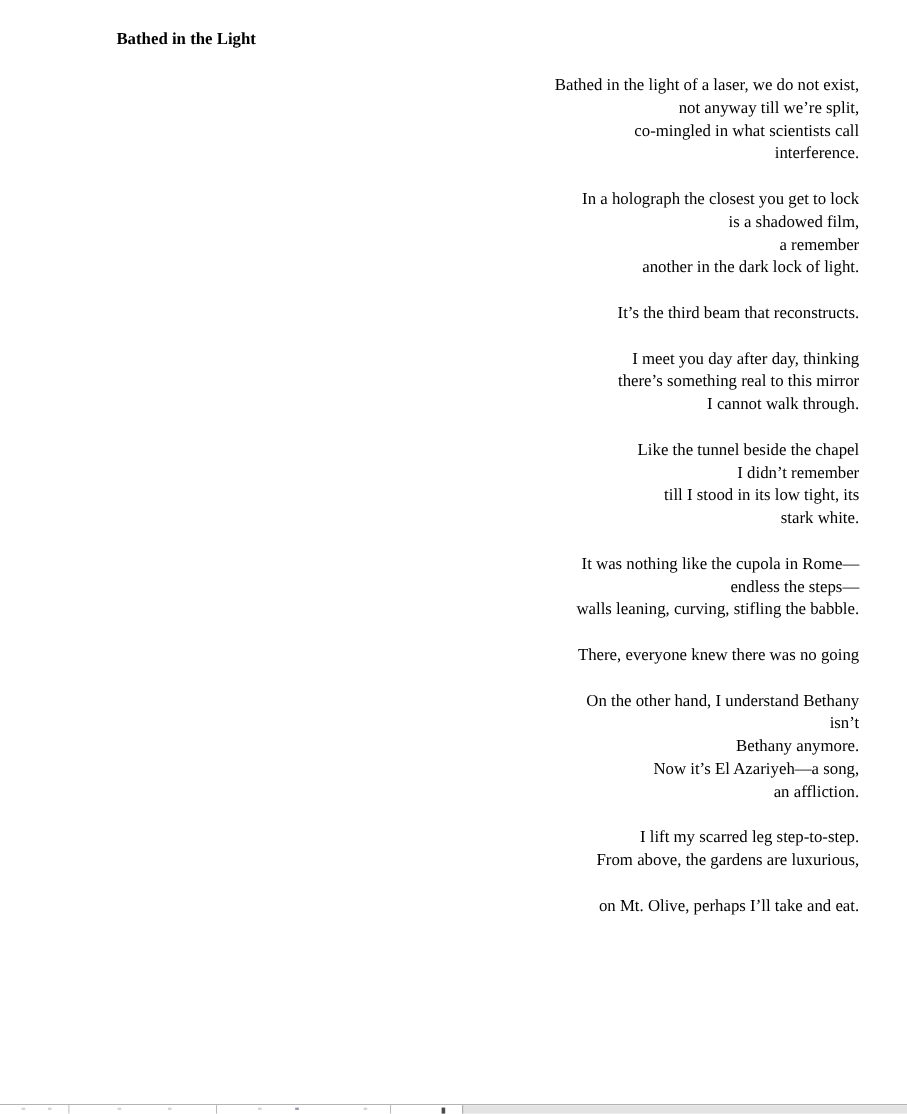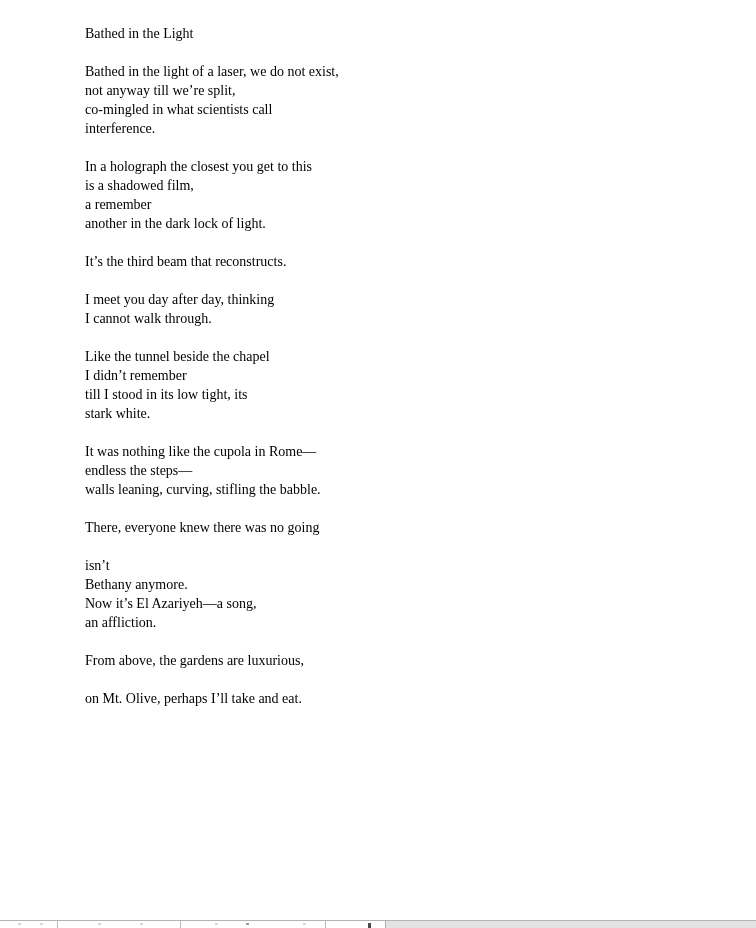--- a/index.html
+++ b/index.html
@@ -17,25 +17,26 @@
   .page {
     position: absolute;
     top: 24px;
     left: 85px;
     right: 40px;
     color: #000000;
     font-size: 14px;
     line-height: 19px;
   }
   .title {
-    margin: 0 0 19px 0;
-    font-weight: normal;
+    margin: 0 0 19px 12px;
+    font-weight: bold;
   }
   .stanza {
     margin: 15px 0 19px 0;
+    text-align: right;
   }
   .line {
     white-space: pre;
   }
   
   .bottom-bar {
     position: absolute;
     left: 0;
     bottom: 0;
     width: 756px;
@@ -109,53 +110,56 @@
 <div class="page">
   <div class="title">Bathed in the Light</div>
   <div>
       <div class="stanza">
         <div class="line">Bathed in the light of a laser, we do not exist,</div>
         <div class="line">not anyway till we’re split,</div>
         <div class="line">co-mingled in what scientists call</div>
         <div class="line">interference.</div>
       </div>
       <div class="stanza">
-        <div class="line">In a holograph the closest you get to this</div>
+        <div class="line">In a holograph the closest you get to lock</div>
         <div class="line">is a shadowed film,</div>
         <div class="line">a remember</div>
         <div class="line">another in the dark lock of light.</div>
       </div>
       <div class="stanza">
         <div class="line">It’s the third beam that reconstructs.</div>
       </div>
       <div class="stanza">
         <div class="line">I meet you day after day, thinking</div>
+        <div class="line">there’s something real to this mirror</div>
         <div class="line">I cannot walk through.</div>
       </div>
       <div class="stanza">
         <div class="line">Like the tunnel beside the chapel</div>
         <div class="line">I didn’t remember</div>
         <div class="line">till I stood in its low tight, its</div>
         <div class="line">stark white.</div>
       </div>
       <div class="stanza">
         <div class="line">It was nothing like the cupola in Rome—</div>
         <div class="line">endless the steps—</div>
         <div class="line">walls leaning, curving, stifling the babble.</div>
       </div>
       <div class="stanza">
         <div class="line">There, everyone knew there was no going</div>
       </div>
       <div class="stanza">
+        <div class="line">On the other hand, I understand Bethany</div>
         <div class="line">isn’t</div>
         <div class="line">Bethany anymore.</div>
         <div class="line">Now it’s El Azariyeh—a song,</div>
         <div class="line">an affliction.</div>
       </div>
       <div class="stanza">
+        <div class="line">I lift my scarred leg step-to-step.</div>
         <div class="line">From above, the gardens are luxurious,</div>
       </div>
       <div class="stanza">
         <div class="line">on Mt. Olive, perhaps I’ll take and eat.</div>
       </div>
     </div>
 </div>
 
 <div class="bottom-bar">
   <div class="bar-top-border"></div>

